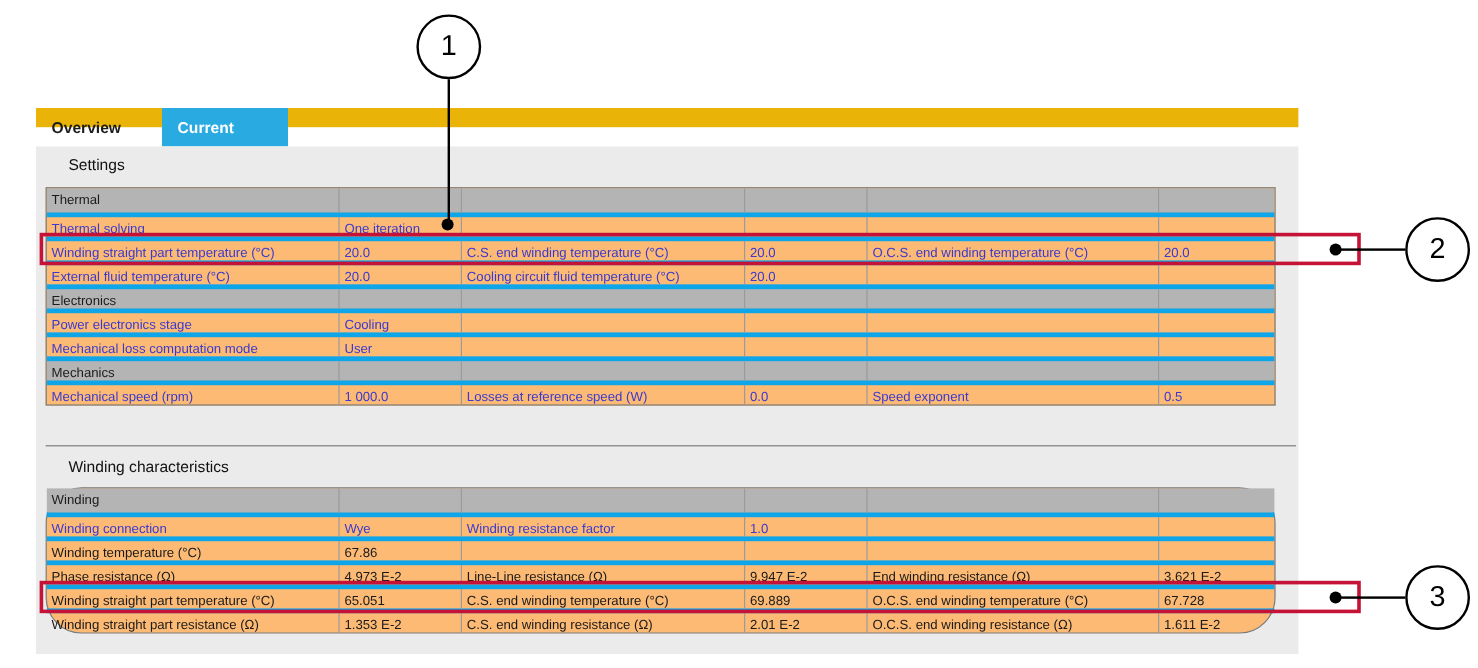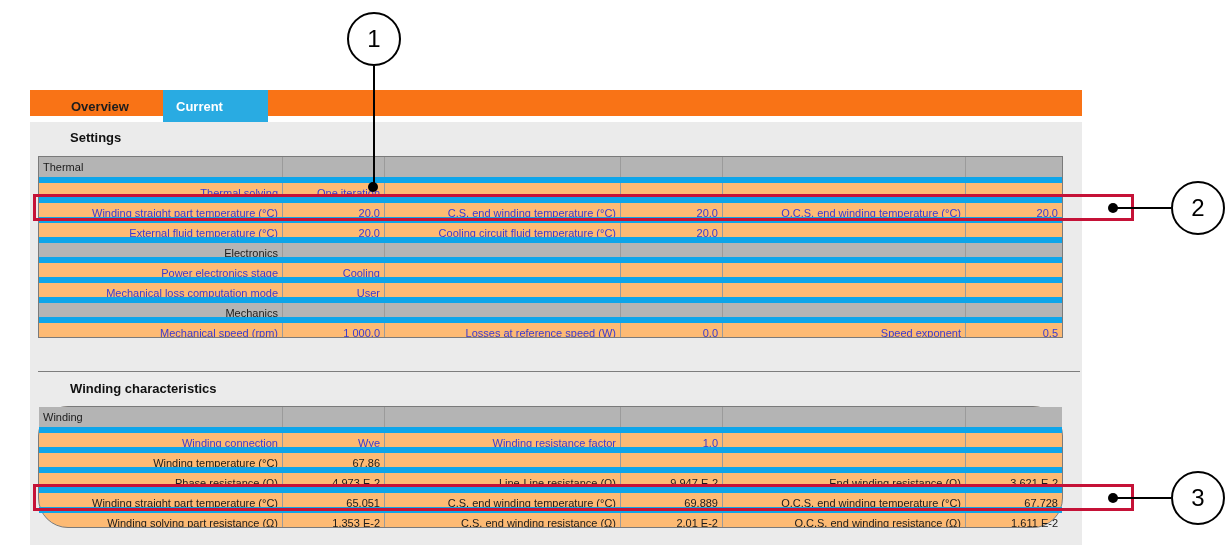--- a/index.html
+++ b/index.html
@@ -3,35 +3,35 @@
 <meta charset="utf-8">
 <style>
   html,body{margin:0;padding:0;}
   body{
     width:1232px;height:557px;position:relative;background:#ffffff;
     font-family:"Liberation Sans",sans-serif;overflow:hidden;
   }
   *{box-sizing:border-box;}
 
   
-  .tabbar{position:absolute;left:30px;top:90px;width:1052px;height:26px;background:#f97316;display:flex;padding-left:28px;}
+  .tabbar{position:absolute;left:30px;top:90px;width:1052px;height:16px;background:#eab308;display:flex;}
   .tab{width:105px;height:32px;display:flex;align-items:center;padding-left:13px;
        font-size:13px;font-weight:bold;color:#1d1d1d;cursor:default;}
   .tab.active{background:#29abe2;color:#ffffff;}
 
   
   .content{position:absolute;left:30px;top:122px;width:1052px;height:423px;background:#ebebeb;}
 
-  .section-title{position:absolute;left:57px;font-size:13px;font-weight:bold;color:#111111;margin-left:13px;}
+  .section-title{position:absolute;left:57px;font-size:13px;font-weight:normal;color:#111111;}
   .divider{position:absolute;left:38px;top:371px;width:1042px;height:1px;background:#7d7d7d;}
 
   
   .tbl{position:absolute;left:38px;width:1025px;border:1px solid #7a7a7a;background:#fdba74;}
   .row{display:grid;grid-template-columns:243px 102px 236px 102px 243px 97px;height:20px;}
-  .row + .row{border-top:6px solid #0ea5e9;text-align:right;}
+  .row + .row{border-top:4px solid #0ea5e9;}
   .cell{border-left:1px solid #9b9b9b;padding:1px 4px 0 4px;font-size:11px;line-height:18px;
         white-space:nowrap;overflow:hidden;color:#1a1a1a;}
   .cell.c0{border-left:none;}
   .row.header{background:#b4b4b4;}
   .row.header .cell{color:#1b1b1b;}
   .row.setting .cell{color:#3a3ad0;}
   .row.result .cell{color:#1a1a1a;}
 
   
   .hl-box{position:absolute;border:3px solid #c51237;background:transparent;pointer-events:none;}
@@ -178,21 +178,21 @@
     </div>
     <div class="row result">
       <div class="cell c0">Winding straight part temperature (°C)</div>
       <div class="cell c1">65.051</div>
       <div class="cell c2">C.S. end winding temperature (°C)</div>
       <div class="cell c3">69.889</div>
       <div class="cell c4">O.C.S. end winding temperature (°C)</div>
       <div class="cell c5">67.728</div>
     </div>
     <div class="row result">
-      <div class="cell c0">Winding solving part resistance (Ω)</div>
+      <div class="cell c0">Winding straight part resistance (Ω)</div>
       <div class="cell c1">1.353 E-2</div>
       <div class="cell c2">C.S. end winding resistance (Ω)</div>
       <div class="cell c3">2.01 E-2</div>
       <div class="cell c4">O.C.S. end winding resistance (Ω)</div>
       <div class="cell c5">1.611 E-2</div>
     </div>
   </div>
 
 <div class="hl-box box2"></div>
 <div class="hl-box box3"></div>

